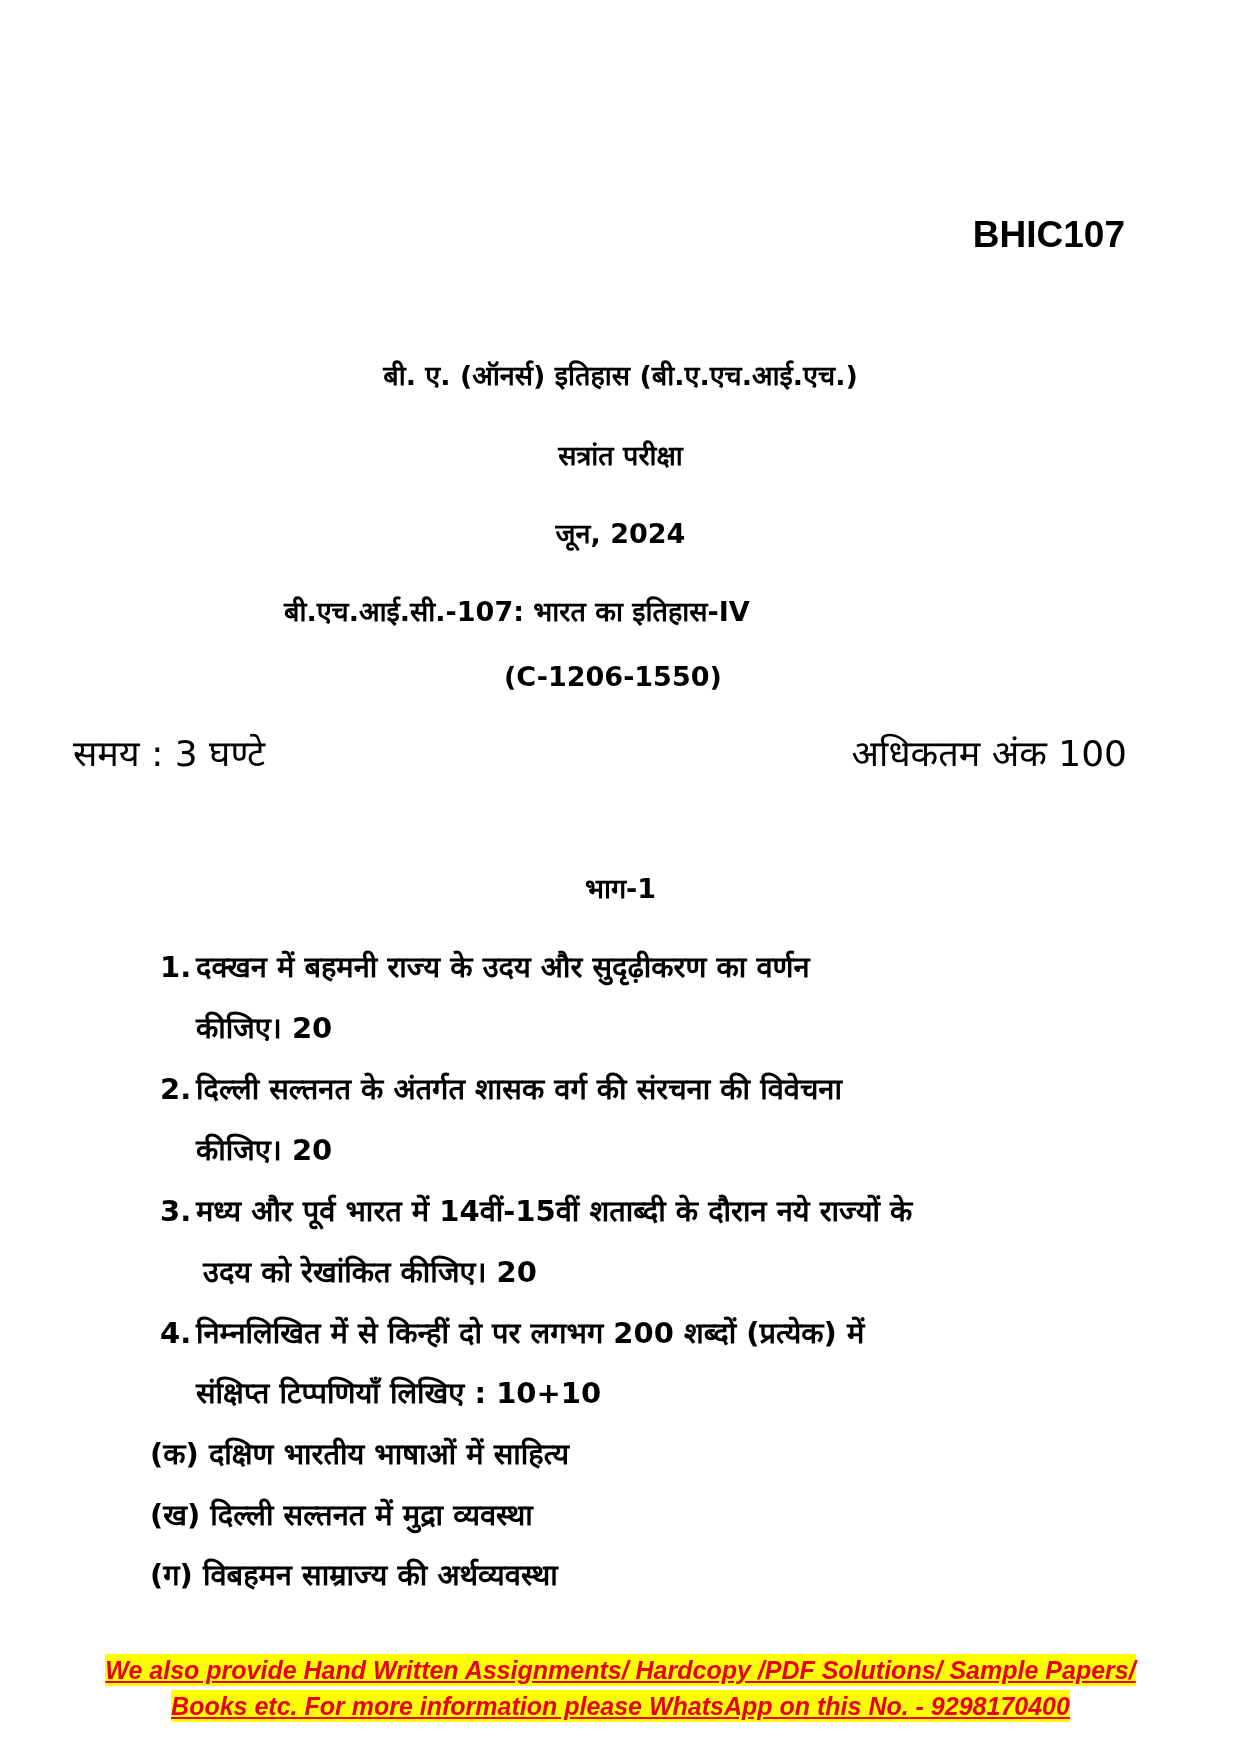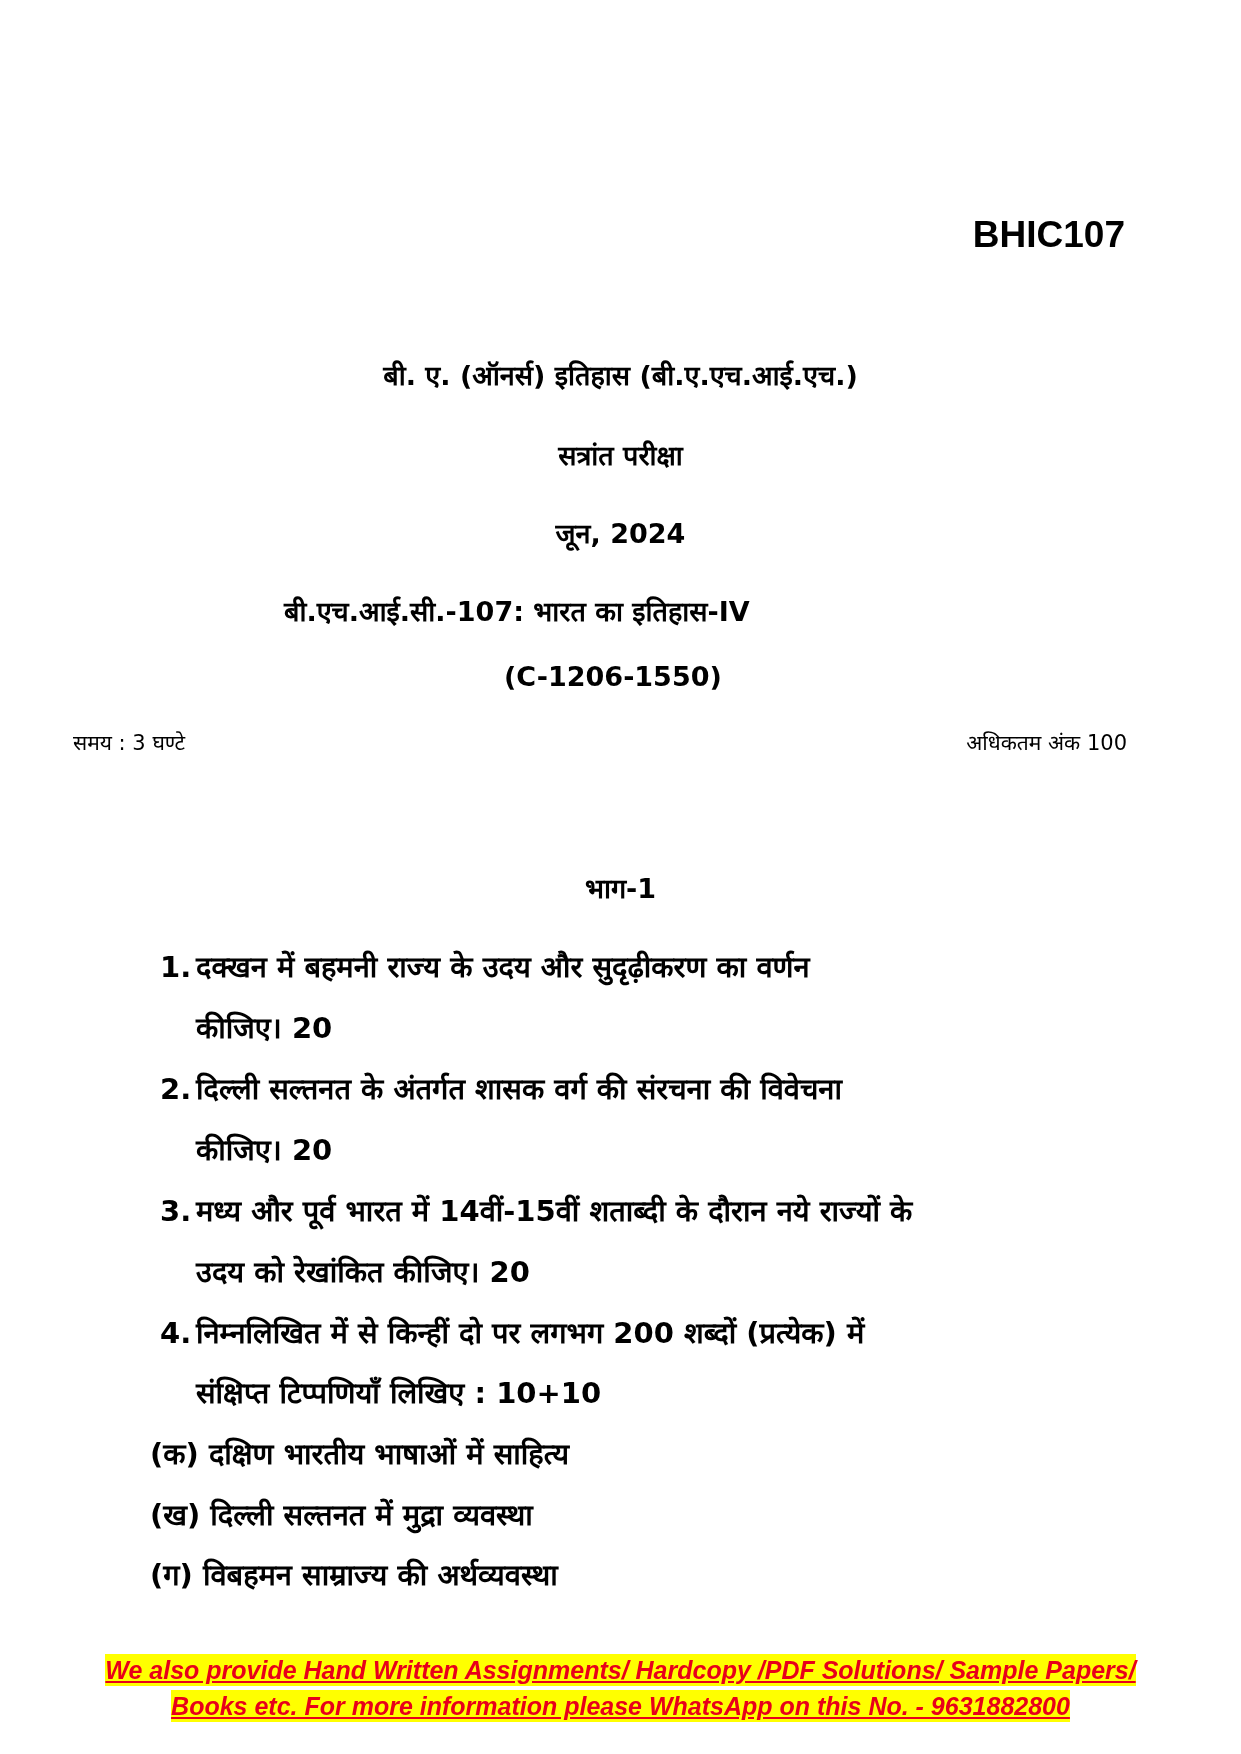--- a/index.html
+++ b/index.html
@@ -2,21 +2,21 @@
 <html><head>
 <meta charset="utf-8">
 <style>
   html, body { margin:0; padding:0; background:#ffffff; }
   body { width:1241px; height:1754px; position:relative; overflow:hidden;
          font-family:"DejaVu Sans", sans-serif; color:#000; }
   .abs { position:absolute; white-space:nowrap; }
   .code { right:116px; top:214px; font-size:37px; font-weight:bold; font-family:"Liberation Sans", sans-serif; }
   .center { left:0; width:1241px; text-align:center; }
   .h { font-size:27px; font-weight:bold; }
-  .meta { font-size:21px; }
+  .meta { font-size:36px; }
   .q { font-size:29px; font-weight:bold; }
   .qn { display:inline-block; width:36px; }
   .footer { left:0; width:1241px; text-align:center; font-size:25px; font-style:italic; font-weight:bold;
             color:#e8001a; font-family:"Liberation Sans", sans-serif; }
   .footer span { background:#ffff00; text-decoration:underline; text-decoration-color:#e8001a; padding:2px 0; }
 </style>
 </head>
 <body>
 
 <div class="abs code">BHIC107</div>
@@ -38,29 +38,29 @@
 <div class="abs q" style="top:1007px; left:196px;">कीजिए। 20</div>
 
 <div class="abs q" style="top:1068px; left:160px;">
   <span class="qn">2.</span><span>दिल्ली सल्तनत के अंतर्गत शासक वर्ग की संरचना की विवेचना</span>
 </div>
 <div class="abs q" style="top:1129px; left:196px;">कीजिए। 20</div>
 
 <div class="abs q" style="top:1190px; left:160px;">
   <span class="qn">3.</span><span>मध्य और पूर्व भारत में 14वीं-15वीं शताब्दी के दौरान नये राज्यों के</span>
 </div>
-<div class="abs q" style="top:1251px; left:196px;">उदय को रेखांकित कीजिए। 20</div>
+<div class="abs q" style="top:1251px; left:203px;">उदय को रेखांकित कीजिए। 20</div>
 
 <div class="abs q" style="top:1312px; left:160px;">
   <span class="qn">4.</span><span>निम्नलिखित में से किन्हीं दो पर लगभग 200 शब्दों (प्रत्येक) में</span>
 </div>
 <div class="abs q" style="top:1372px; left:196px;">संक्षिप्त टिप्पणियाँ लिखिए : 10+10</div>
 
 <div class="abs q" style="top:1433px; left:150px;">(क) दक्षिण भारतीय भाषाओं में साहित्य</div>
 <div class="abs q" style="top:1494px; left:150px;">(ख) दिल्ली सल्तनत में मुद्रा व्यवस्था</div>
 <div class="abs q" style="top:1554px; left:150px;">(ग) विबहमन साम्राज्य की अर्थव्यवस्था</div>
 
 <div class="abs footer" style="top:1656px;">
   <span>We also provide Hand Written Assignments/ Hardcopy /PDF Solutions/ Sample Papers/</span>
 </div>
 <div class="abs footer" style="top:1692px;">
-  <span>Books etc. For more information please WhatsApp on this No. - 9631882800</span>
+  <span>Books etc. For more information please WhatsApp on this No. - 9298170400</span>
 </div>
 
 </body></html>

